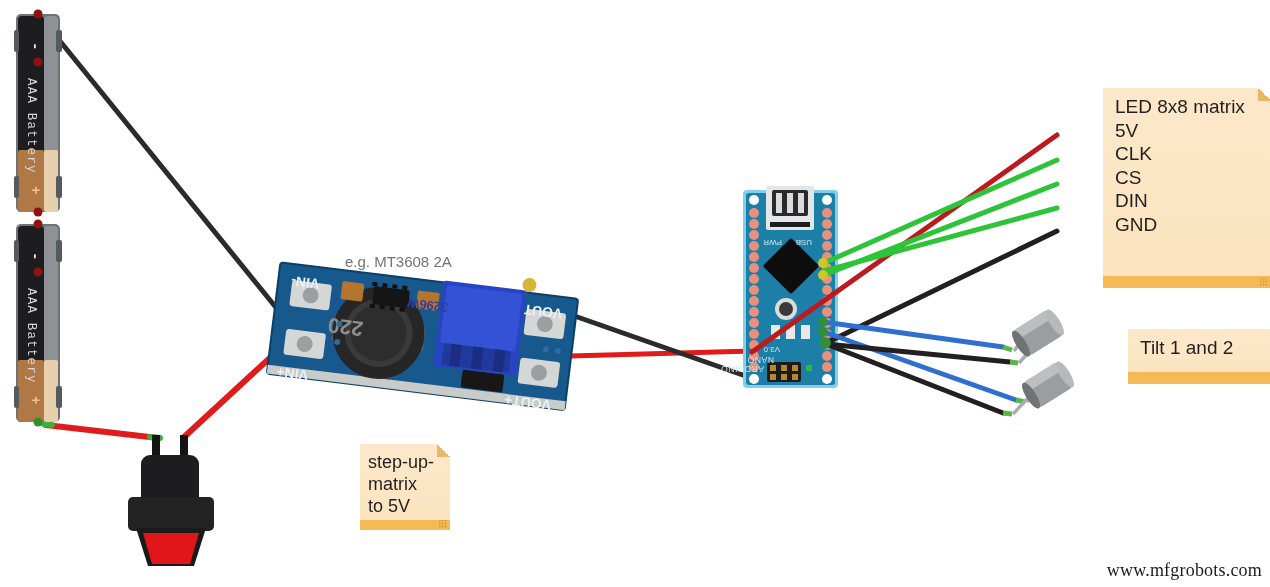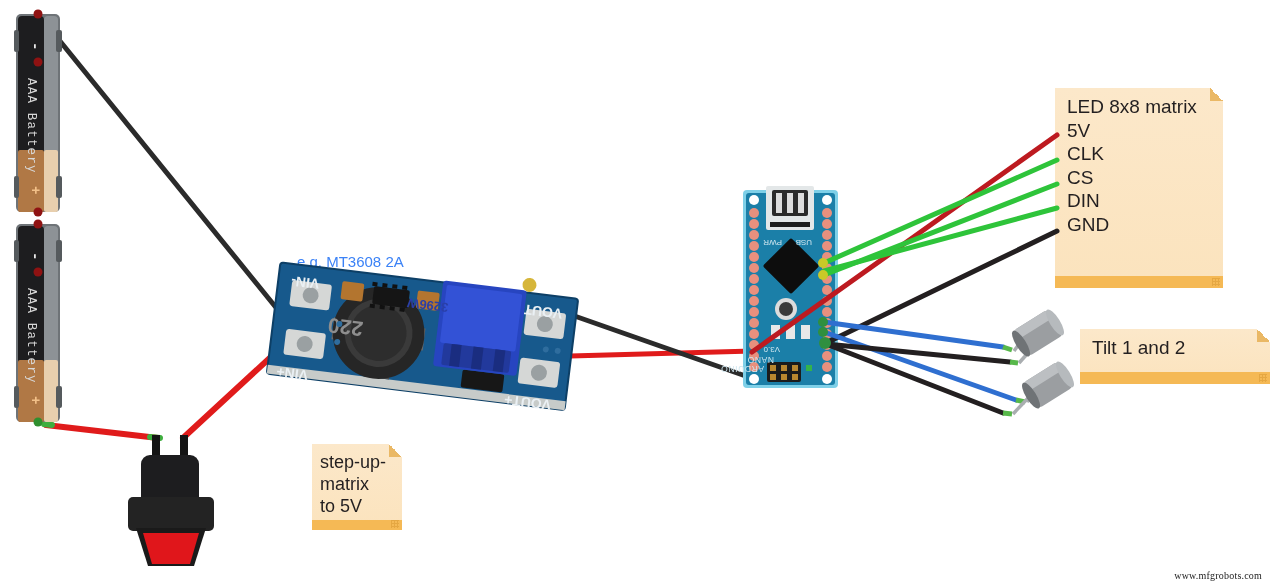--- a/index.html
+++ b/index.html
@@ -3,36 +3,36 @@
 <meta charset="utf-8">
 <style>
   html,body{margin:0;padding:0;background:#ffffff;}
   body{width:1270px;height:587px;position:relative;overflow:hidden;
        font-family:"Liberation Sans",sans-serif;}
   #canvas{position:absolute;left:0;top:0;width:1270px;height:587px;background:#fff;}
   svg.layer{position:absolute;left:0;top:0;width:1270px;height:587px;overflow:visible;}
   #wires{z-index:3}
   #parts{z-index:4}
 
-  .note{position:absolute;background:#ec4899;box-shadow:0 0 0 0 transparent;}
+  .note{position:absolute;background:#ec4899;box-shadow:0 0 0 0 transparent;margin-left:48px;}
   .note .body{position:absolute;left:0;top:0;right:0;bottom:0;
      background:linear-gradient(#fce8ca,#fbe3bd);}
   .note .fold{position:absolute;right:0;top:0;width:13px;height:13px;
      background:linear-gradient(225deg,#ffffff 0 50%,#eab865 50% 100%);}
   .note .bar{position:absolute;left:0;right:0;bottom:0;height:12px;background:#f5b955;}
   .note .grip{position:absolute;right:3px;bottom:2px;width:8px;height:8px;opacity:.55;
      background:
       linear-gradient(#d99a33 1px,transparent 1px) 0 0/3px 3px,
       linear-gradient(90deg,#d99a33 1px,transparent 1px) 0 0/3px 3px;}
   .note .txt{position:absolute;left:12px;top:7px;right:8px;color:#231f20;
      font-size:19px;line-height:23.5px;white-space:pre-line;}
 
-  .label{position:absolute;color:#3b82f6;font-size:15px;}
+  .label{position:absolute;color:#737373;font-size:15px;margin-left:48px;}
   .wm{position:absolute;right:8px;bottom:6px;font-family:"Liberation Serif",serif;
-      font-size:10px;color:#1b1b1b;letter-spacing:.2px;margin-top:12px;}
+      font-size:18px;color:#1b1b1b;letter-spacing:.2px;margin-top:12px;}
 </style>
 </head>
 <body>
 
 <div id="canvas">
 
   <svg class="layer" id="wires" viewBox="0 0 1270 587">
     <g fill="none" stroke-linecap="round">
 
       <path d="M38,14 L278,310" stroke="#2b2b2b" stroke-width="5"></path>

